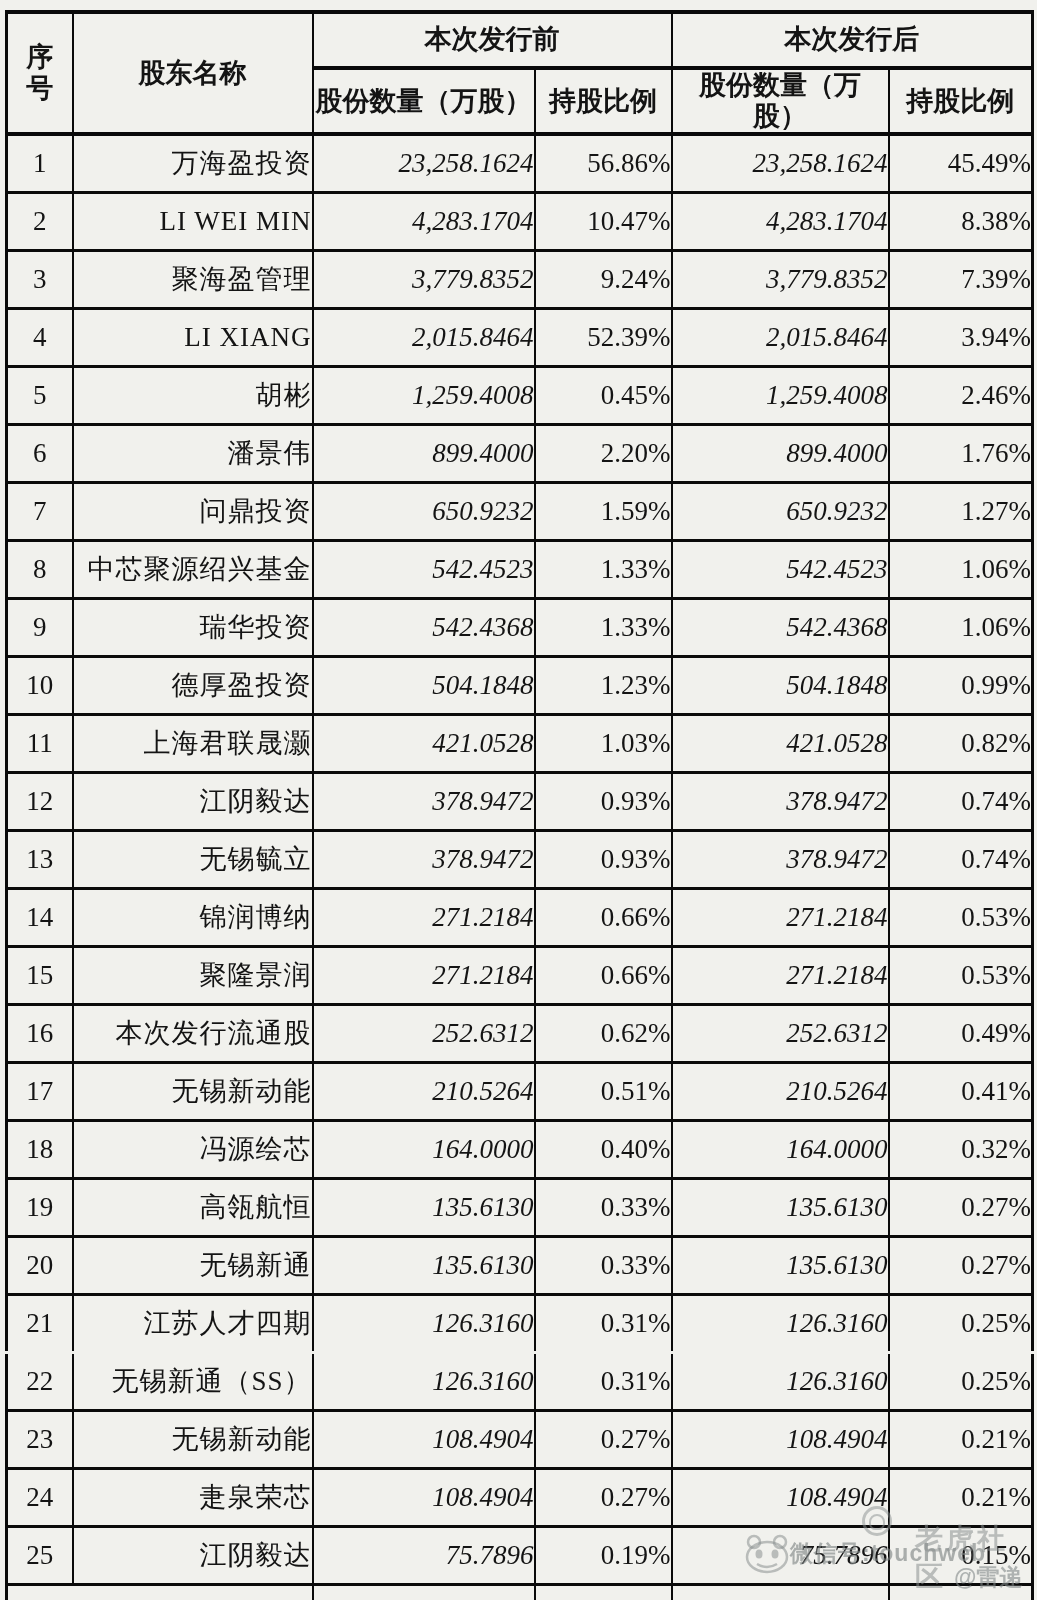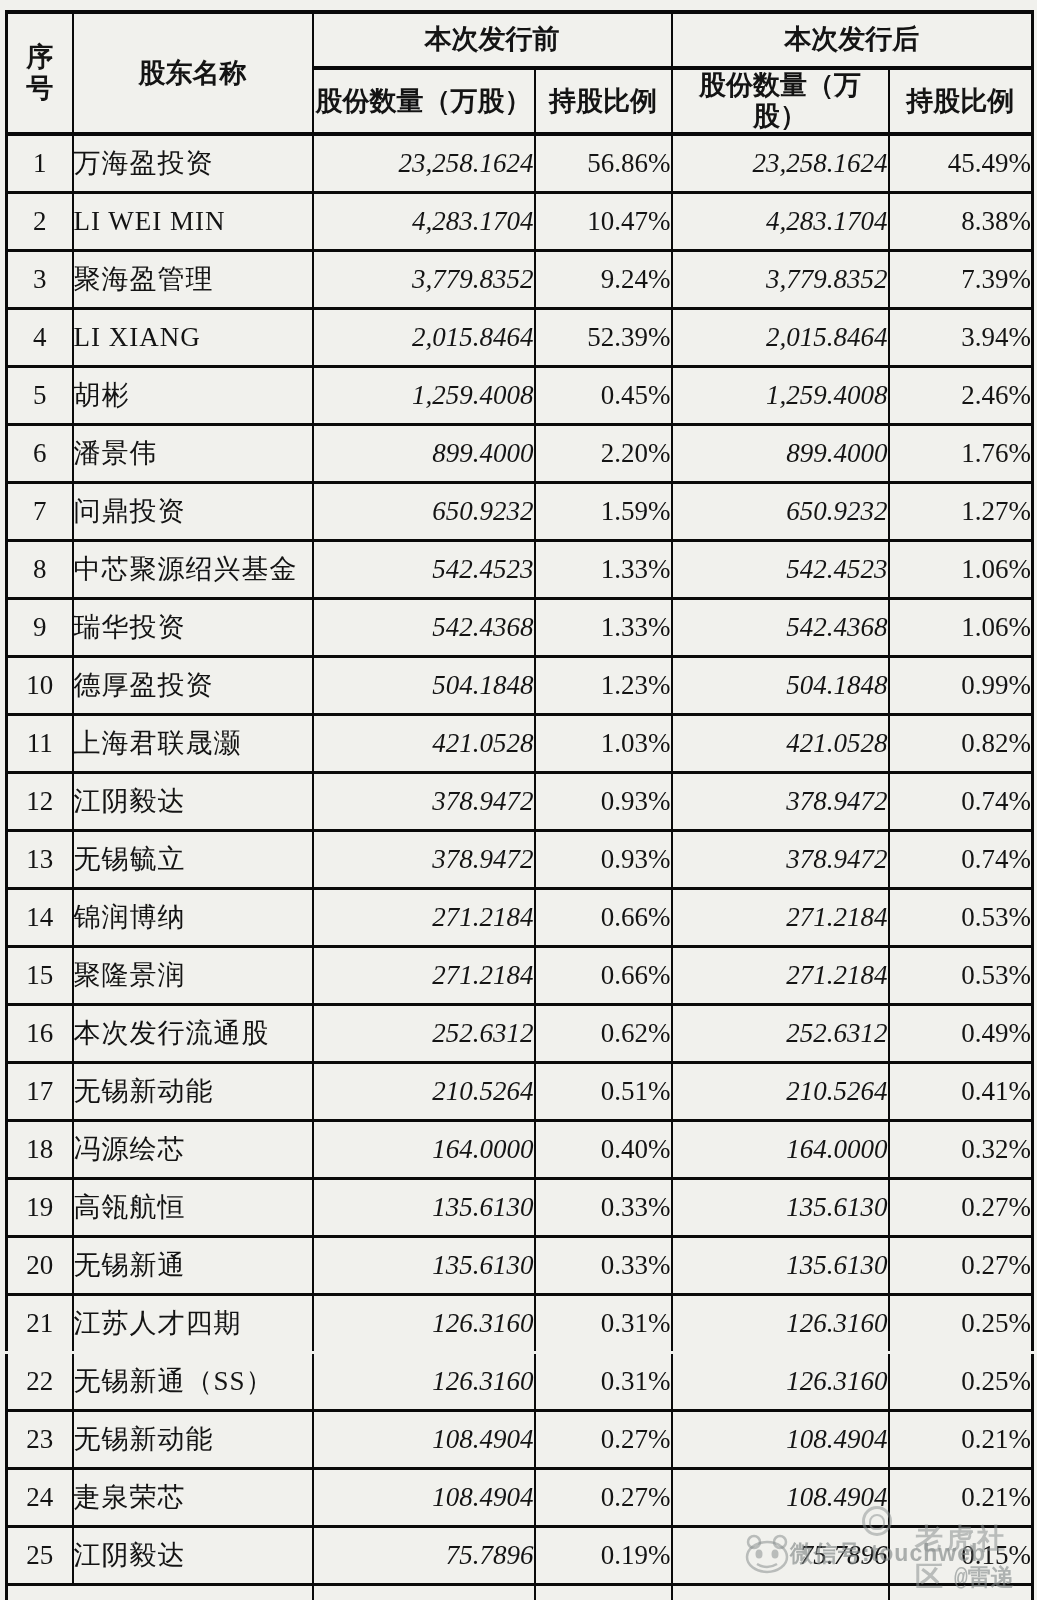--- a/index.html
+++ b/index.html
@@ -31,31 +31,31 @@
     overflow: hidden;
   }
   table.shareholders { border: 3px solid #0a0a0a; border-top-width: 4px; }
   thead th { font-weight: 700; font-size: 28px; text-align: center; }
   thead tr.h1 th { height: 52px; }
   thead tr.h2 th { height: 56px; border-top-width: 4px; }
   th.seq-head { white-space: pre-line; line-height: 1.25; }
   tbody.rows td { height: 55px; }
   tbody.rows tr:first-child td { border-top-width: 4px; }
   td.c-seq  { text-align: center; }
-  td.c-name { text-align: left; letter-spacing: 1px; margin-left: 41px; }
+  td.c-name { text-align: right; letter-spacing: 1px; margin-left: 41px; }
   td.c-num  { text-align: right; padding-right: 16px; font-variant-numeric: tabular-nums; font-style: italic; }
   td.c-pct  { text-align: right; padding-right: 16px; font-variant-numeric: tabular-nums; }
   tr.no-top td { border-top-color: transparent; }
   tbody.summary td { height: 58px; }
   td.label-cell { text-align: center; letter-spacing: 1px; }
   
   .wm { position: absolute; pointer-events: none; color: rgba(125,131,131,0.62); }
   .wm-wechat { left: 790px; top: 1538px; font-size: 23px; font-family: "Liberation Sans", sans-serif; font-weight: 600; letter-spacing: 1px; }
   .wm-tiger  { left: 915px; top: 1520px; font-size: 28px; font-family: "Liberation Sans", sans-serif; font-weight: 600; letter-spacing: 3px; color: rgba(138,144,144,0.55); }
-  .wm-credit { left: 954px; top: 1562px; font-size: 23px; font-family: Liberation Mono, monospace; font-weight: 700; color: rgba(130,136,136,0.6); }
+  .wm-credit { left: 954px; top: 1562px; font-size: 23px; font-family: Liberation Sans, sans-serif; font-weight: 700; color: rgba(130,136,136,0.6); }
   .wm-panda  { left: 742px; top: 1534px; }
   .wm-circle { left: 862px; top: 1506px; width: 30px; height: 30px; border: 3px solid rgba(138,144,144,0.5); border-radius: 50%; box-sizing: border-box; }
   .wm-circle::after { content:""; display:block; margin: 5px auto 0; width: 12px; height: 12px; border: 2px solid rgba(138,144,144,0.5); border-radius: 50% 50% 40% 40%; }
 </style>
 </head>
 <body>
 
 <table class="shareholders">
   <colgroup>
     <col style="width:66px">

